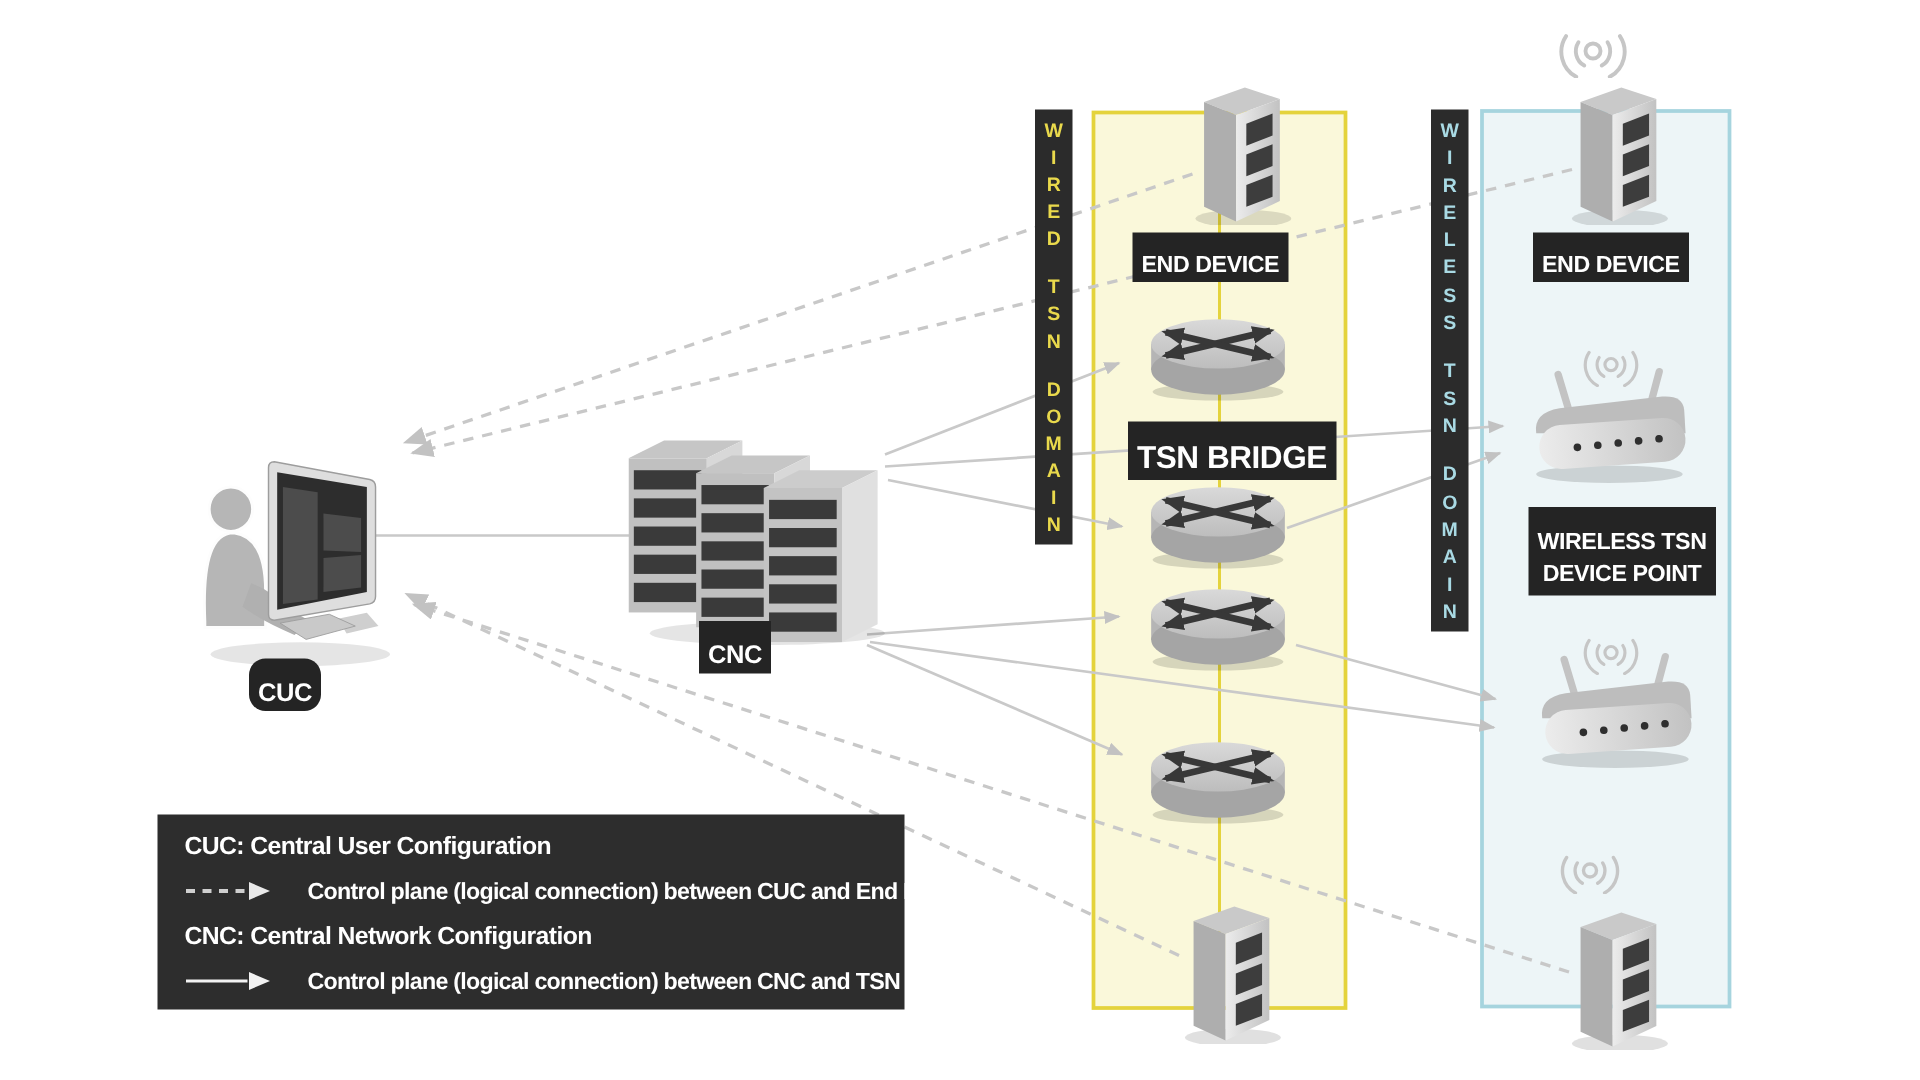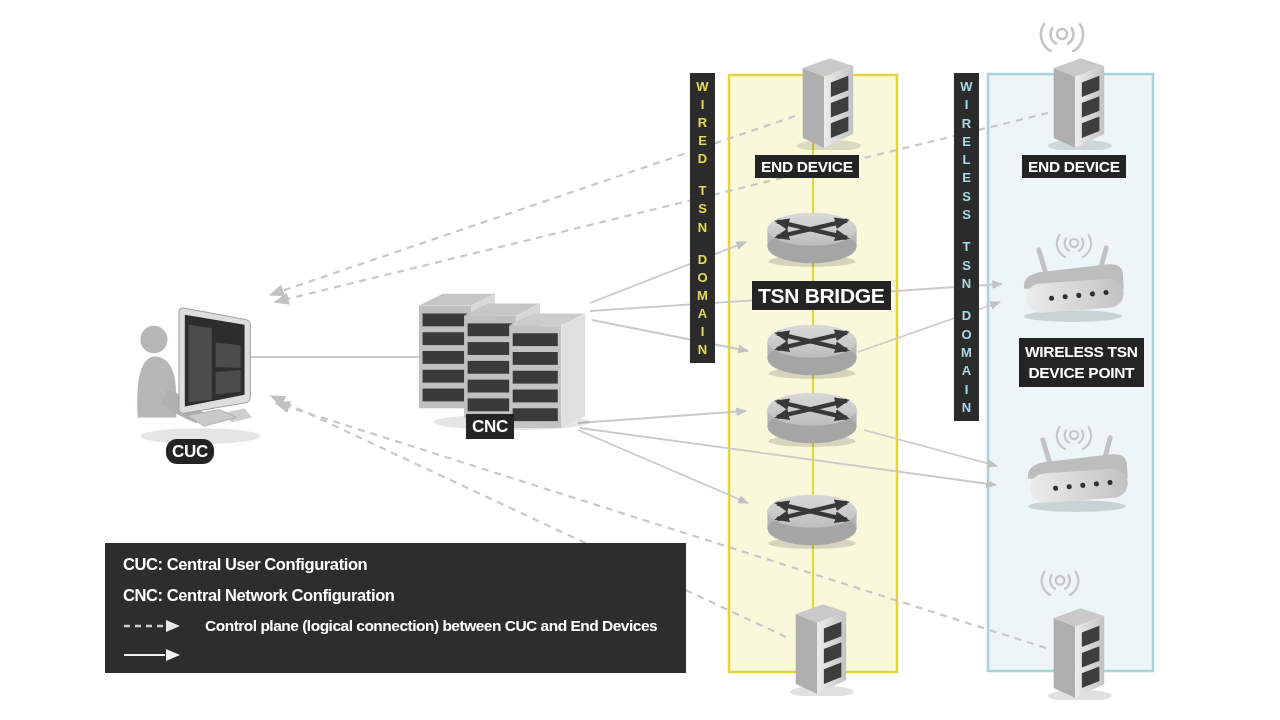--- a/index.html
+++ b/index.html
@@ -6,38 +6,38 @@
   body {
     width:1280px; height:720px; position:relative; overflow:hidden;
     background:#ffffff; font-family:"Liberation Sans", sans-serif;
   }
   svg.stage { position:absolute; left:0; top:0; }
 
   
   .blabel {
     position:absolute; background:#242424; color:#ffffff;
     font-weight:bold; font-size:16px; letter-spacing:-0.3px;
-    padding:4px 6px 3px; white-space:nowrap; line-height:1.05;
+    padding:14px 6px 3px; white-space:nowrap; line-height:1.05;
   }
   .blabel.center { text-align:center;margin-top:20px; }
 
   
   .vbar {
     position:absolute; background:#2b2b2b; box-sizing:border-box;
     display:flex; flex-direction:column; align-items:center;
     justify-content:space-between; padding:7px 0;
   }
   .vbar .vchar { font-size:13px; font-weight:bold; line-height:1; }
   .vbar .vgap  { height:9px; }
   .vbar.wired .vchar    { color:#e9d94c; }
   .vbar.wireless .vchar { color:#a9dae4; }
 
   
   .legend {
-    position:absolute; left:105px; top:543px; width:581px; height:130px;
+    position:absolute; left:105px; top:543px; width:498px; height:130px;
     background:#2d2d2d; box-sizing:border-box;
     padding:13px 12px 11px 18px;
     display:flex; flex-direction:column; justify-content:space-between;
   }
   .legend-row {
     display:flex; align-items:center; color:#ffffff;
     font-size:16.5px; font-weight:bold; letter-spacing:-0.4px;
     white-space:nowrap; line-height:1;
   }
   .legend-row.with-sample { font-size:15.5px; letter-spacing:-0.5px; }
@@ -268,31 +268,32 @@
 
 <div class="blabel" style="left:1022px; top:155px; font-size:15.5px;">END DEVICE</div>
 
 <div class="blabel center ap-label" style="left:1019px; top:318px;">
   <div>WIRELESS TSN</div>
   <div>DEVICE POINT</div>
 </div>
 
 <div class="legend">
   <div class="legend-row">CUC: Central User Configuration</div>
-  <div class="legend-row">CNC: Central Network Configuration</div>
   <div class="legend-row with-sample">
     <span class="legend-sample">
       <svg width="58" height="14" viewBox="0 0 58 14">
         <line x1="1" y1="7" x2="40" y2="7" stroke="#cfcfcf" stroke-width="2.6" stroke-dasharray="6 5"></line>
         <polygon points="43,1 57,7 43,13" fill="#e9e9e9"></polygon>
       </svg>
     </span>
     <span>Control plane (logical connection) between CUC and End Devices</span>
   </div>
+  <div class="legend-row">CNC: Central Network Configuration</div>
   <div class="legend-row with-sample">
     <span class="legend-sample">
       <svg width="58" height="14" viewBox="0 0 58 14">
         <line x1="1" y1="7" x2="42" y2="7" stroke="#f2f2f2" stroke-width="2"></line>
         <polygon points="43,1 57,7 43,13" fill="#f2f2f2"></polygon>
       </svg>
     </span>
+    <span>Control plane (logical connection) between CNC and TSN bridges</span>
   </div>
 </div>
 
 </body></html>

